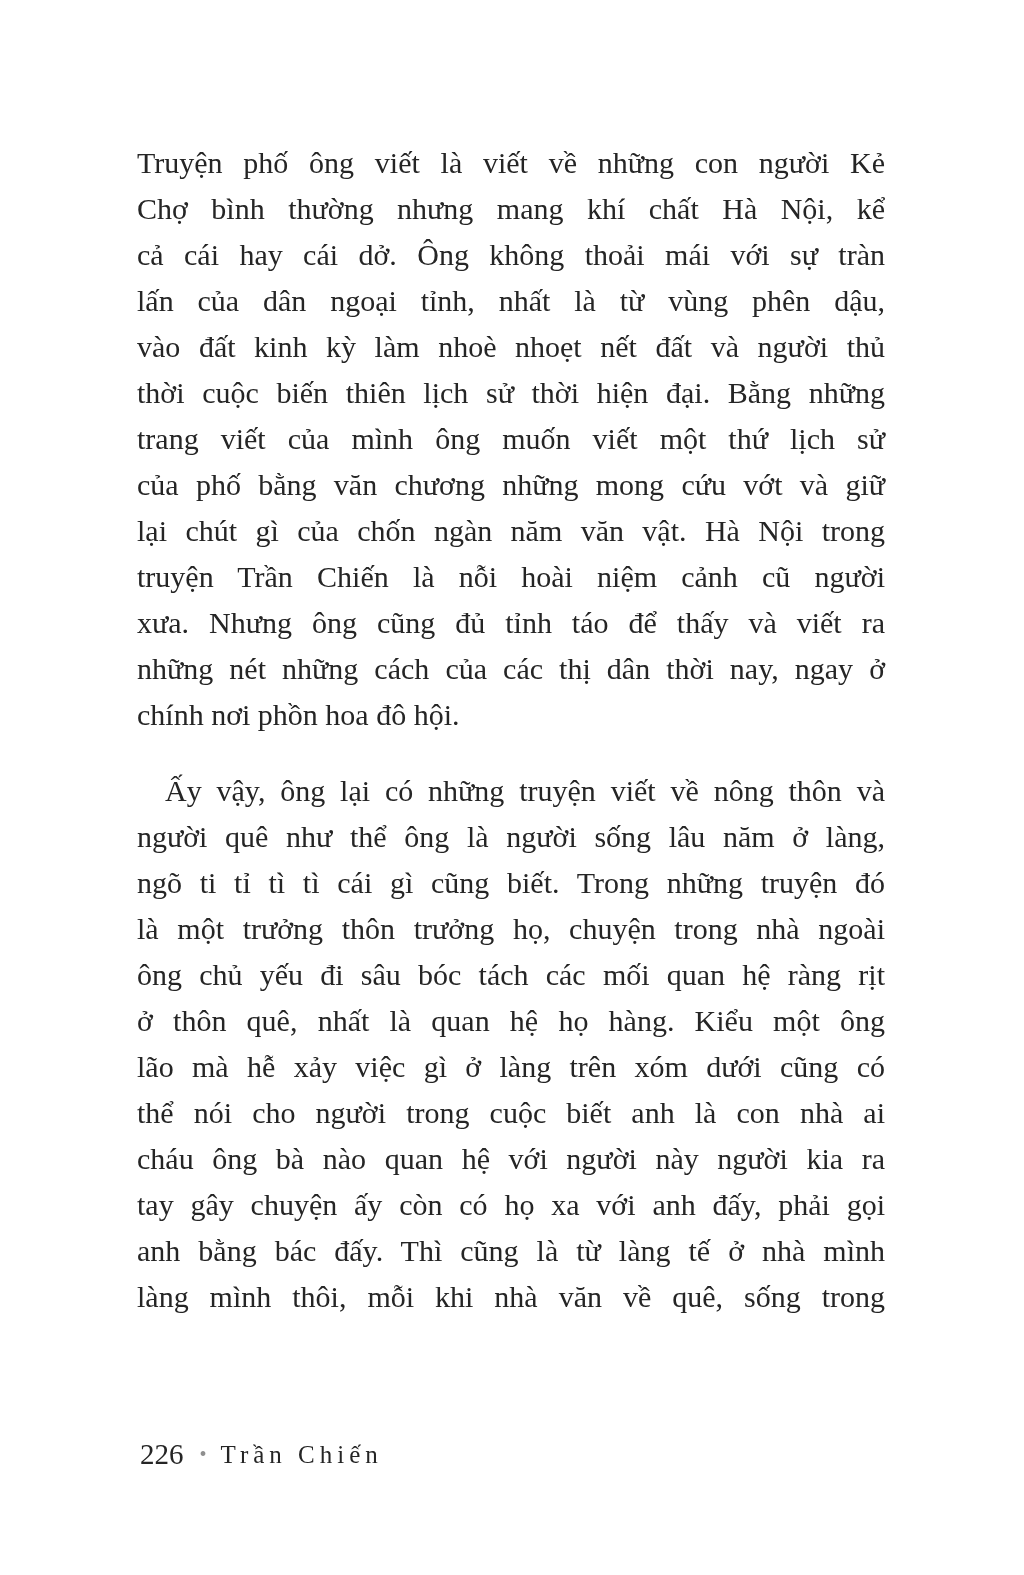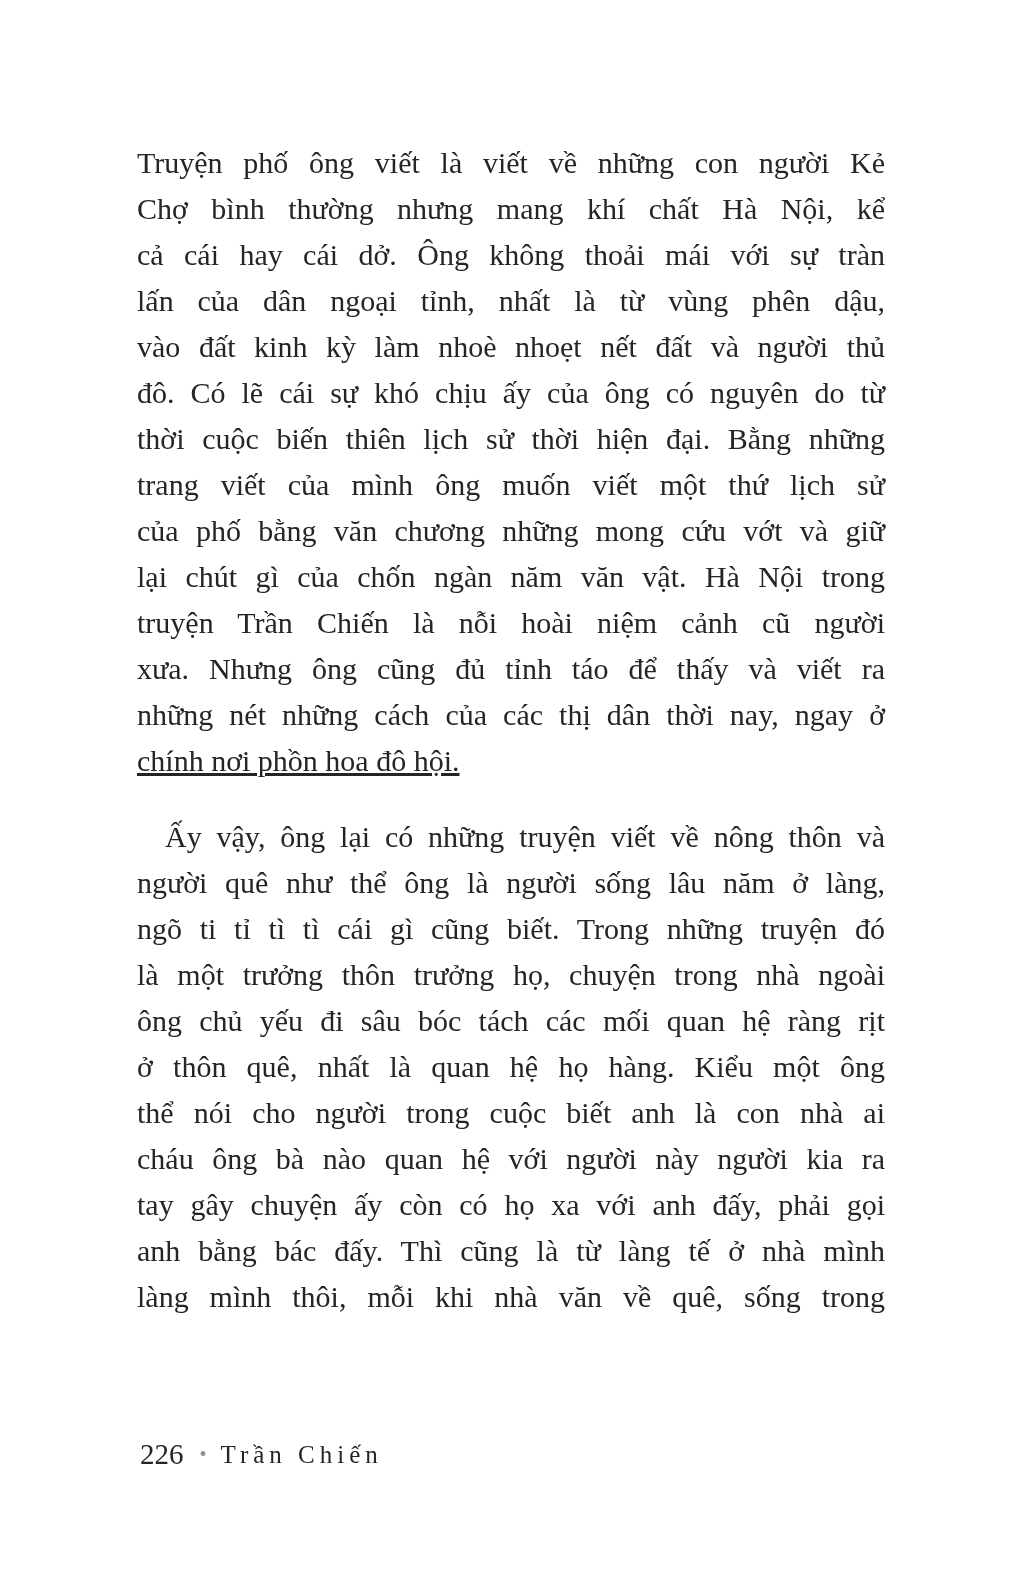--- a/index.html
+++ b/index.html
@@ -36,21 +36,20 @@
   }
   .para.indent .line:first-child {
     text-indent: 28px;
   }
   .line {
     text-align: justify;
     text-align-last: justify;
   }
   .line.no-stretch {
     text-align-last: left;
-    text-decoration: underline;
   }
   .page-footer {
     position: absolute;
     left: 140px;
     top: 1438px;
     display: flex;
     align-items: center;
     color: var(--text-color, #252525);
   }
   .page-number {
@@ -71,37 +70,37 @@
 
 <div class="page">
 
   <main class="body-text">
       <div class="para">
         <div class="line">Truyện phố ông viết là viết về những con người Kẻ</div>
         <div class="line">Chợ bình thường nhưng mang khí chất Hà Nội, kể</div>
         <div class="line">cả cái hay cái dở. Ông không thoải mái với sự tràn</div>
         <div class="line">lấn của dân ngoại tỉnh, nhất là từ vùng phên dậu,</div>
         <div class="line">vào đất kinh kỳ làm nhoè nhoẹt nết đất và người thủ</div>
-        <div class="line">đô. Có lẽ cái sự khó chịu ấy của ông có nguyên do từ</div>
         <div class="line">thời cuộc biến thiên lịch sử thời hiện đại. Bằng những</div>
         <div class="line">trang viết của mình ông muốn viết một thứ lịch sử</div>
         <div class="line">của phố bằng văn chương những mong cứu vớt và giữ</div>
         <div class="line">lại chút gì của chốn ngàn năm văn vật. Hà Nội trong</div>
         <div class="line">truyện Trần Chiến là nỗi hoài niệm cảnh cũ người</div>
         <div class="line">xưa. Nhưng ông cũng đủ tỉnh táo để thấy và viết ra</div>
         <div class="line">những nét những cách của các thị dân thời nay, ngay ở</div>
         <div class="line no-stretch">chính nơi phồn hoa đô hội.</div>
       </div>
       <div class="para indent">
         <div class="line">Ấy vậy, ông lại có những truyện viết về nông thôn và</div>
         <div class="line">người quê như thể ông là người sống lâu năm ở làng,</div>
         <div class="line">ngõ ti tỉ tì tì cái gì cũng biết. Trong những truyện đó</div>
         <div class="line">là một trưởng thôn trưởng họ, chuyện trong nhà ngoài</div>
         <div class="line">ông chủ yếu đi sâu bóc tách các mối quan hệ ràng rịt</div>
         <div class="line">ở thôn quê, nhất là quan hệ họ hàng. Kiểu một ông</div>
+        <div class="line">lão mà hễ xảy việc gì ở làng trên xóm dưới cũng có</div>
         <div class="line">thể nói cho người trong cuộc biết anh là con nhà ai</div>
         <div class="line">cháu ông bà nào quan hệ với người này người kia ra</div>
         <div class="line">tay gây chuyện ấy còn có họ xa với anh đấy, phải gọi</div>
         <div class="line">anh bằng bác đấy. Thì cũng là từ làng tế ở nhà mình</div>
         <div class="line">làng mình thôi, mỗi khi nhà văn về quê, sống trong</div>
       </div>
     </main>
 
   <footer class="page-footer">
     <span class="page-number">226</span>

